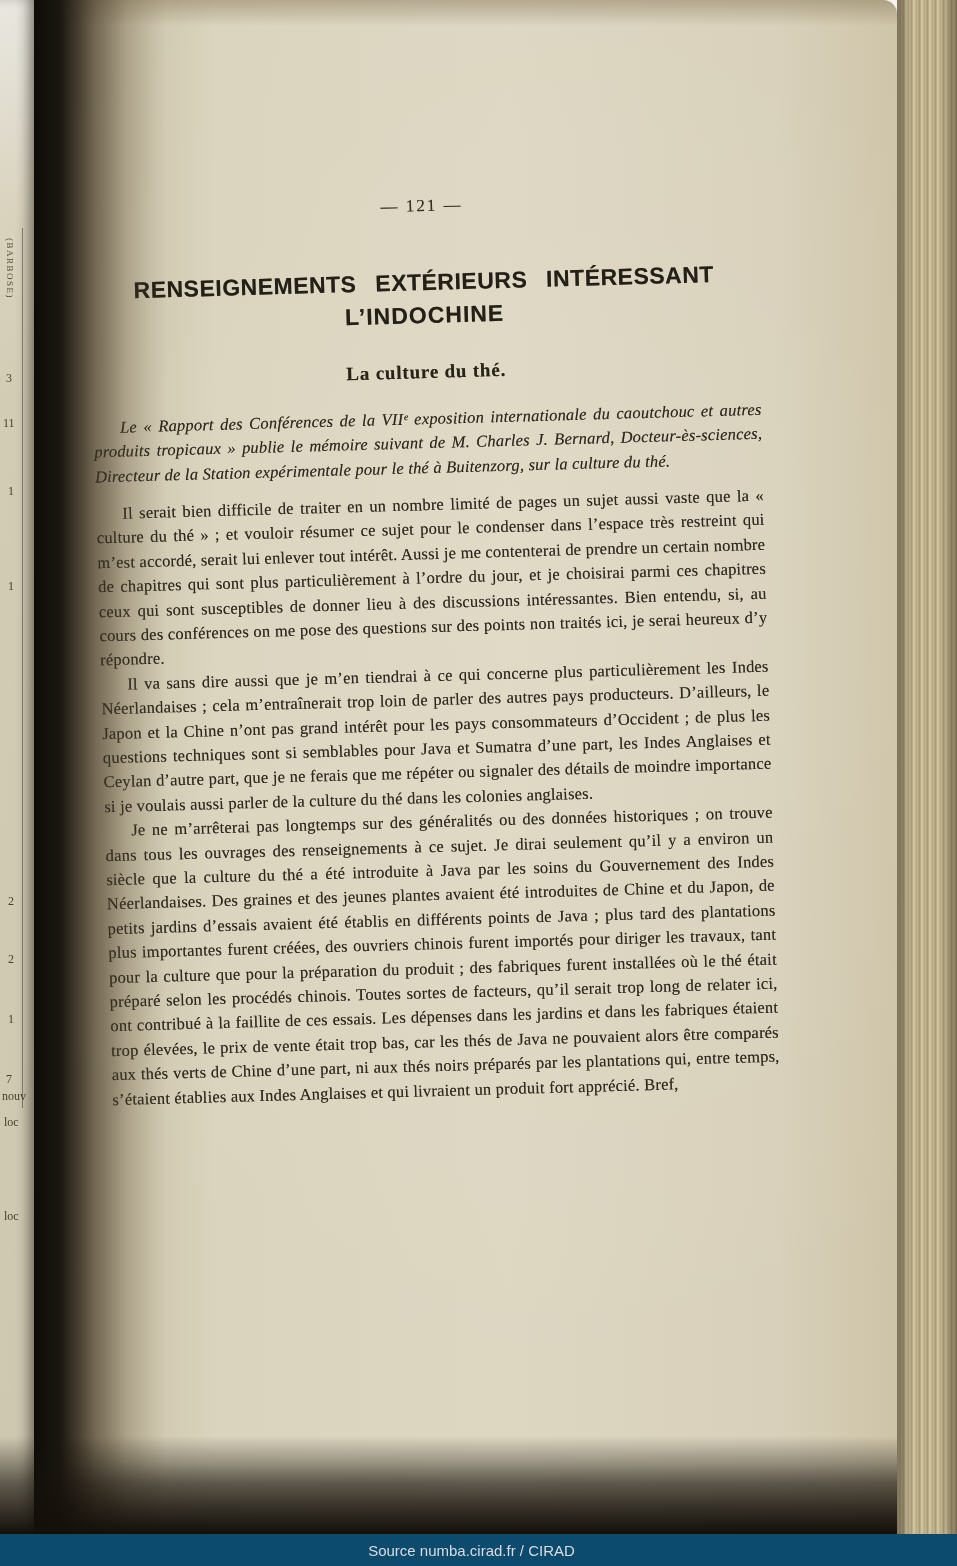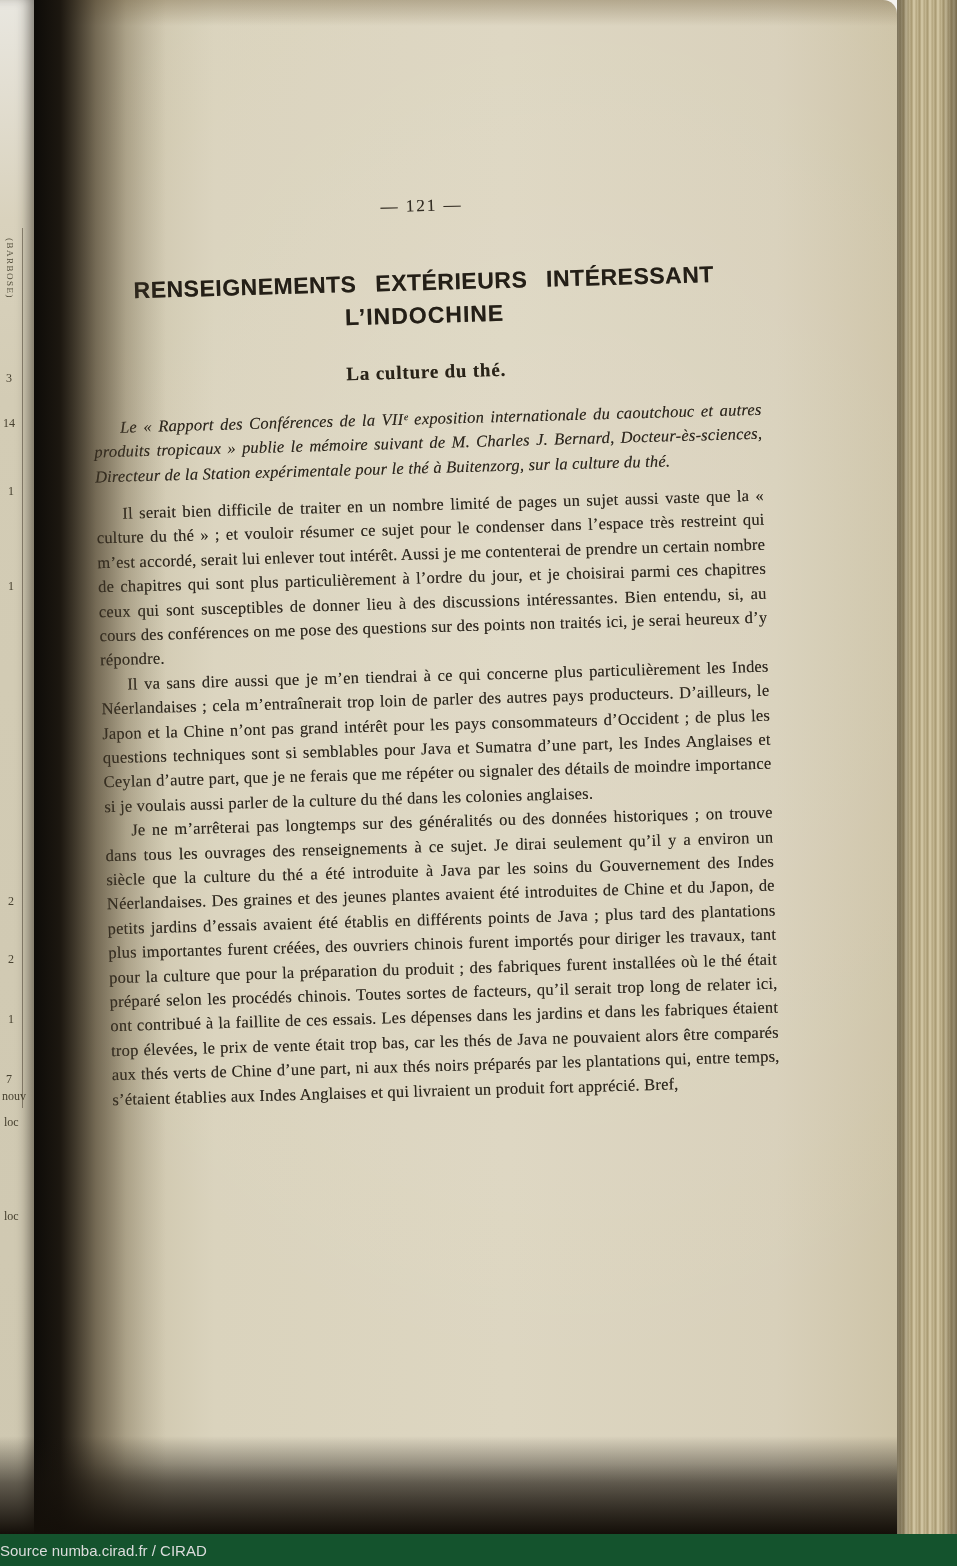--- a/index.html
+++ b/index.html
@@ -136,41 +136,41 @@
     margin-bottom: 12px;
     font-style: italic;
     line-height: 1.5;
   }
 
   
   .footer-bar {
     position: absolute;
     left: 0; right: 0; bottom: 0;
     height: 32px;
-    background: #14532d;
+    background: #0c4a6e;
     display: flex;
     align-items: center;
-    justify-content: flex-start;
+    justify-content: center;
     padding-right: 14px;
     box-sizing: border-box;
     font-family: "Liberation Sans", "DejaVu Sans", sans-serif;
     font-size: 15px;
     color: #dcdcdc;
   }
 </style>
 </head>
 <body>
 
 <div class="stage">
 
   <div class="prev-sliver">
     <div class="rule"></div>
     <span class="frag vertical" style="top:238px; left:14px;">(BARBOSE)</span>
     <span class="frag" style="top:372px; left:6px;">3</span>
-    <span class="frag" style="top:417px; left:3px;">14</span>
+    <span class="frag" style="top:417px; left:3px;">11</span>
     <span class="frag" style="top:485px; left:8px;">1</span>
     <span class="frag" style="top:580px; left:8px;">1</span>
     <span class="frag" style="top:895px; left:8px;">2</span>
     <span class="frag" style="top:953px; left:8px;">2</span>
     <span class="frag" style="top:1013px; left:8px;">1</span>
     <span class="frag" style="top:1073px; left:6px;">7</span>
     <span class="frag" style="top:1116px; left:4px;">loc</span>
     <span class="frag" style="top:1090px; left:2px;">nouv</span>
     <span class="frag" style="top:1210px; left:4px;">loc</span>
   </div>

